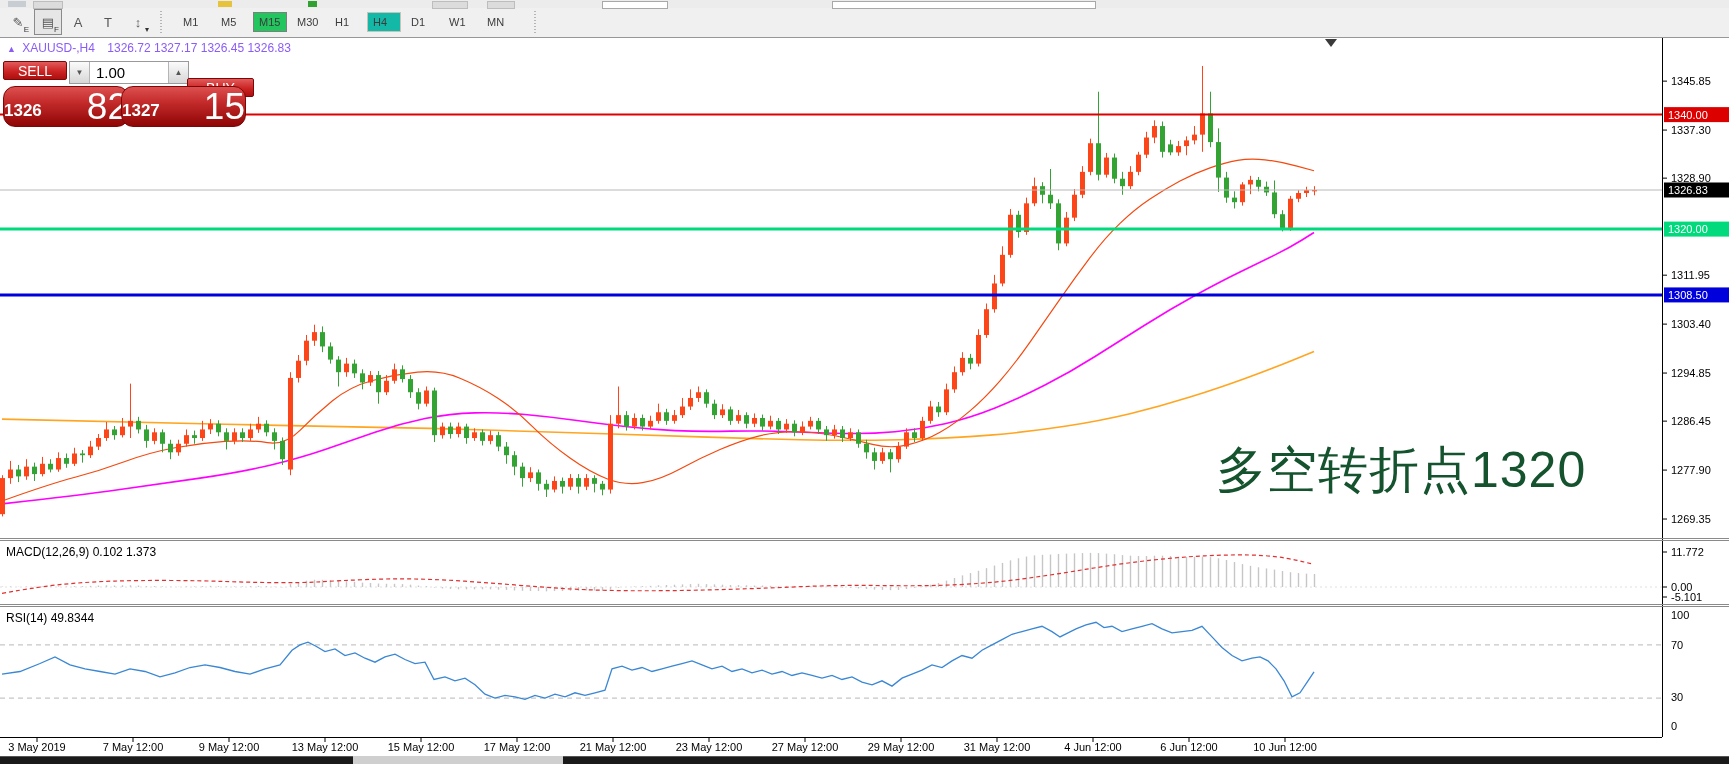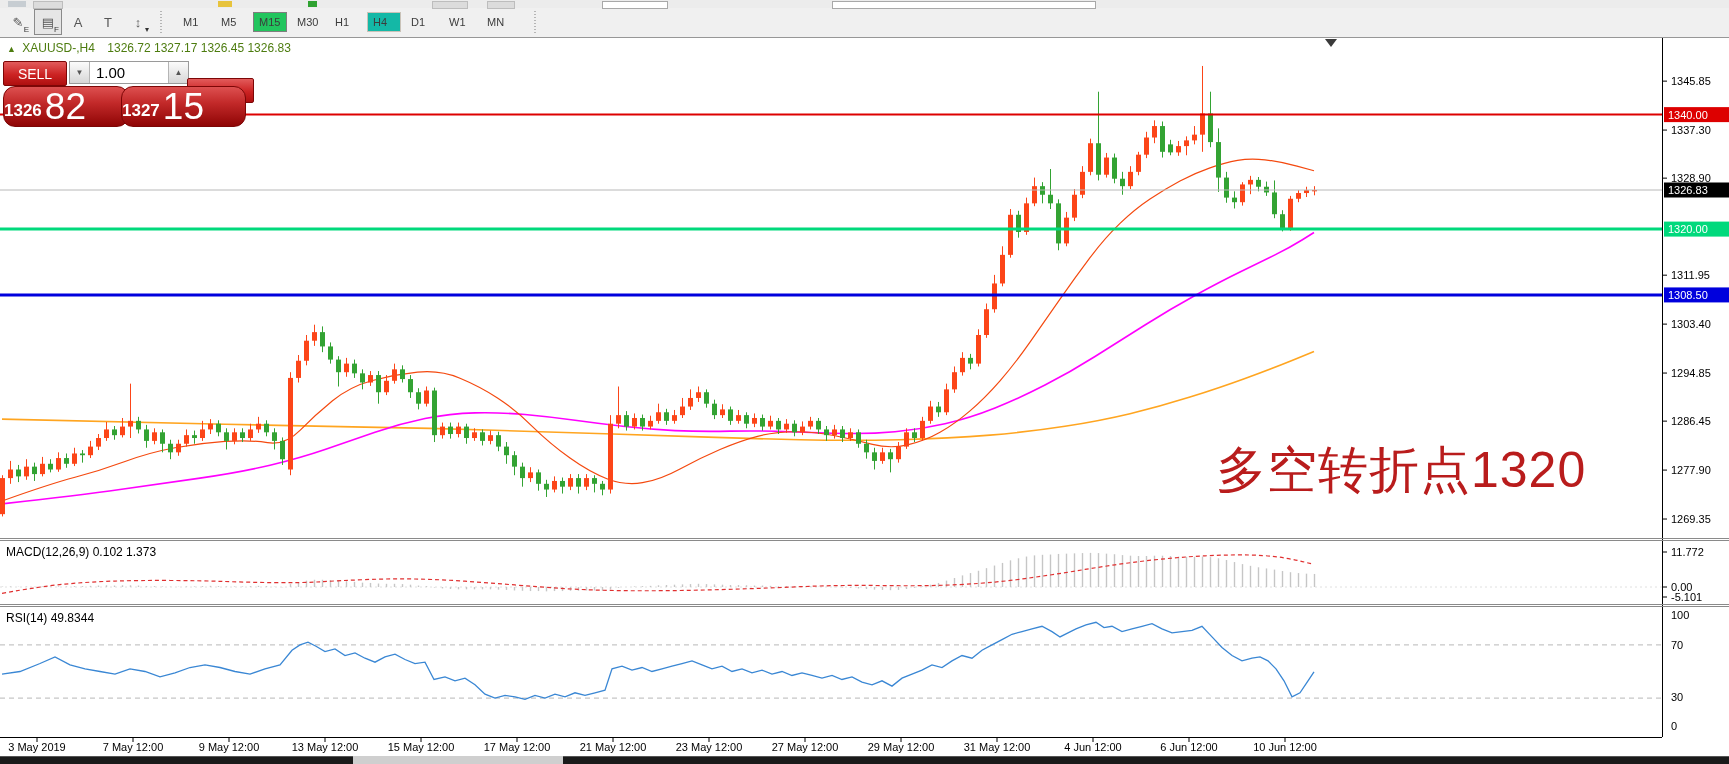--- a/index.html
+++ b/index.html
@@ -15,38 +15,38 @@
   .icbtn.pressed{border:1px solid #8a8a8a;background:#e6e6e6;}
   .icbtn .sub{position:absolute;right:2px;bottom:0px;font-size:8px;color:#333;}
   .grip{width:8px;height:22px;margin:0 4px;background:repeating-linear-gradient(0deg,#b5b5b5 0 1px,transparent 1px 3px);
     background-size:2px 100%;background-repeat:repeat-y;background-position:3px 0;}
   .tf{min-width:22px;padding:3px 5px;margin:0 2px;font-size:11px;color:#3c3c3c;
     border:1px solid transparent;}
   .tf.pressed{border:1px solid #7e7e7e;background:#22c55e;}
   .tf.active{border:1px solid #c9c2b8;background:#14b8a6;}
   
   #chart-svg{position:absolute;left:0;top:0;z-index:1;}
-  .symbol-header{position:absolute;left:7px;top:41px;z-index:20;font-size:12px;color:#4d7c0f;}
+  .symbol-header{position:absolute;left:7px;top:41px;z-index:20;font-size:12px;color:#8b5cf6;}
   .symbol-header .mk{font-size:9px;}
   .symbol-header .ohlc{margin-left:9px;}
   
   .trade-panel{position:absolute;left:3px;top:61px;width:255px;height:66px;z-index:25;}
-  .tp-btn{position:absolute;top:0;height:25px;color:#fff;font-size:14px;display:flex;align-items:center;
+  .tp-btn{position:absolute;top:0;height:19px;color:#fff;font-size:14px;display:flex;align-items:center;
     justify-content:center;background:linear-gradient(180deg,#e25b5b,#cc2323 55%,#ae0f0f);
     border:1px solid #7d0606;border-radius:2px;box-sizing:border-box;}
   .tp-sell{left:0;width:64px;} .tp-buy{left:184px;width:67px;margin-top:17px;}
   .tp-spin{position:absolute;left:66px;top:0;width:120px;height:23px;display:flex;border:1px solid #9a9a9a;
     box-sizing:border-box;background:#fff;}
   .sp-btn{width:19px;background:linear-gradient(180deg,#fbfbfb,#d7d7d7);color:#555;font-size:8px;
     display:flex;align-items:center;justify-content:center;}
   .sp-btn.l{border-right:1px solid #b5b5b5;} .sp-btn.r{border-left:1px solid #b5b5b5;}
   .tp-spin input{flex:1;border:none;outline:none;text-align:left;font-size:15px;padding:0 6px;
     font-family:"Liberation Sans",sans-serif;min-width:0;}
   .tp-price{position:absolute;top:25px;height:41px;color:#fff;display:flex;align-items:flex-end;
-    justify-content:flex-start;gap:3px;background:linear-gradient(180deg,#dd5050,#c32a2a 40%,#8f0505);
+    justify-content:space-between;gap:3px;background:linear-gradient(180deg,#dd5050,#c32a2a 40%,#8f0505);
     border:1px solid #7d0606;border-radius:12px;box-sizing:border-box;padding-bottom:2px;}
   .tp-bid{left:0;width:126px;} .tp-ask{left:118px;width:125px;}
   .tp-price .sm{font-size:17px;font-weight:bold;line-height:26px;}
   .tp-price .bg{font-size:37px;line-height:34px;font-weight:normal;}
   
   .annotation{position:absolute;left:1216px;top:437px;z-index:15;font-size:50px;letter-spacing:1px;
     font-family:"Liberation Sans",sans-serif;white-space:nowrap;}
   
   .hscroll{position:absolute;left:0;top:756px;width:1729px;height:8px;z-index:20;}
   .hscroll .seg{position:absolute;top:0;height:8px;}
@@ -707,19 +707,19 @@
   <div class="tp-price tp-bid">
     <span class="sm">1326</span>
     <span class="bg">82</span>
   </div>
   <div class="tp-price tp-ask">
     <span class="sm">1327</span>
     <span class="bg">15</span>
   </div>
 </div>
 
-<div class="annotation" style="color: #b91c1c;">多空转折点1320</div>
+<div class="annotation" style="color: #14532d;">多空转折点1320</div>
 
 <div class="hscroll">
   <div class="seg" style="left:0;width:353px;background:#1a1a1a;border-top:1px solid #555;"></div>
   <div class="seg" style="left:353px;width:210px;background:#cfcfcf;"></div>
   <div class="seg" style="left:563px;width:1166px;background:#1a1a1a;border-top:1px solid #555;"></div>
 </div>
 
 </body></html>

